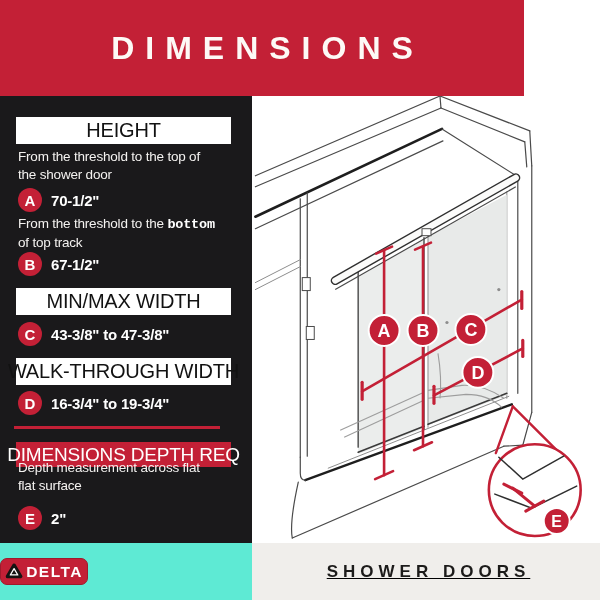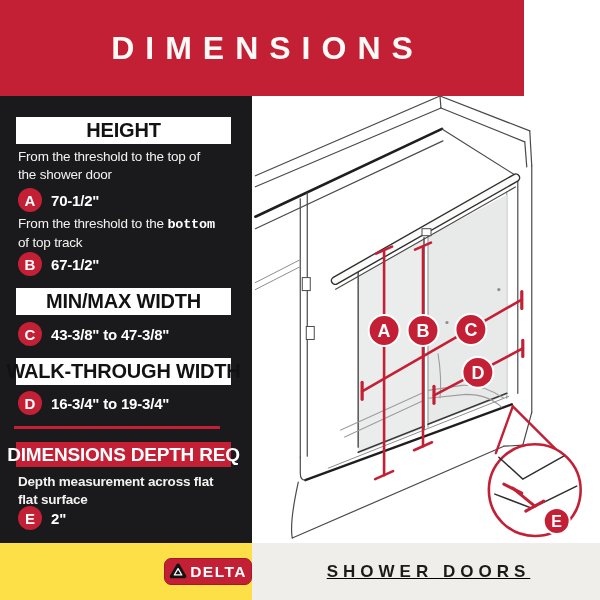--- a/index.html
+++ b/index.html
@@ -9,42 +9,42 @@
 
   
   .banner { position:absolute; left:0; top:0; width:524px; height:96px;
             background:#c32036; display:flex; align-items:center; justify-content:center; }
   .banner-title { color:#fdf9f6; font-weight:bold; font-size:32px;
                   letter-spacing:11px; padding-left:11px; }
 
   
   .panel { position:absolute; left:0; top:96px; width:252px; height:447px; background:#1a191b; }
   .sec-header { position:absolute; left:16px; width:215px; height:27px;
-                background:#ffffff; color:#121212; font-weight:bold; font-size:20px;
+                background:#ffffff; color:#121212; font-weight:normal; font-size:20px;
                 display:flex; align-items:center; justify-content:center;
                 letter-spacing:-0.2px; white-space:nowrap; }
   .sec-header.red { background:#c32036; color:#fff; font-size:19px; height:25px; }
   .para { position:absolute; left:18px; width:222px; color:#f4f2f0;
           font-size:13.5px; line-height:17.5px; letter-spacing:-0.2px; }
   .para b { color:#ffffff;font-family:Liberation Mono, monospace; }
   .spec-row { position:absolute; left:18px; height:24px; display:flex;
               align-items:center; gap:9px; }
   .letter-badge { width:24px; height:24px; border-radius:50%; background:#c32036;
                   color:#fff; font-weight:bold; font-size:15px;
                   display:flex; align-items:center; justify-content:center; }
   .spec-value { color:#ffffff; font-weight:bold; font-size:15px; letter-spacing:-0.2px; }
   .divider { position:absolute; left:14px; width:206px; height:3px; background:#c32036; }
 
   
   .art { position:absolute; left:252px; top:96px; width:348px; height:447px; background:#ffffff; }
   .art svg { display:block; }
 
   
   .footer-left { position:absolute; left:0; top:543px; width:252px; height:57px;
-                 background:#fde047; display:flex; align-items:center; justify-content:flex-end;padding-left:40px; }
+                 background:#5eead4; display:flex; align-items:center; justify-content:flex-start; }
   .footer-right { position:absolute; left:252px; top:543px; width:348px; height:57px;
                   background:#f0eeeb; display:flex; align-items:center; justify-content:center;text-decoration:underline; }
   .footer-title { color:#1c1b1a; font-weight:bold; font-size:17px;
                   letter-spacing:5px; padding-left:5px; }
   .delta-logo { width:88px; height:27px; background:#c32036; border:1px solid #a01a2c;
                 border-radius:7px; display:flex; align-items:center;
                 justify-content:center; gap:3px; padding:0 4px; }
   .delta-logo .word { color:#ffffff; font-weight:bold; font-size:15.5px; letter-spacing:1.5px; }
 </style>
 </head>
@@ -99,21 +99,21 @@
       <span class="letter-badge">D</span>
       <span class="spec-value">16-3/4" to 19-3/4"</span>
     </div>
 
     <div class="divider" style="top:330px;"></div>
 
     <div class="sec-header red" style="top:346px;">
       <span>DIMENSIONS DEPTH REQ</span>
     </div>
 
-    <div class="para" style="top:377px;font-weight:bold;">
+    <div class="para" style="top:363px;">
       <span>Depth measurement across flat</span><br>
       <span>flat surface</span>
     </div>
 
     <div class="spec-row" style="top:410px;">
       <span class="letter-badge">E</span>
       <span class="spec-value">2"</span>
     </div>
   </div>
 

